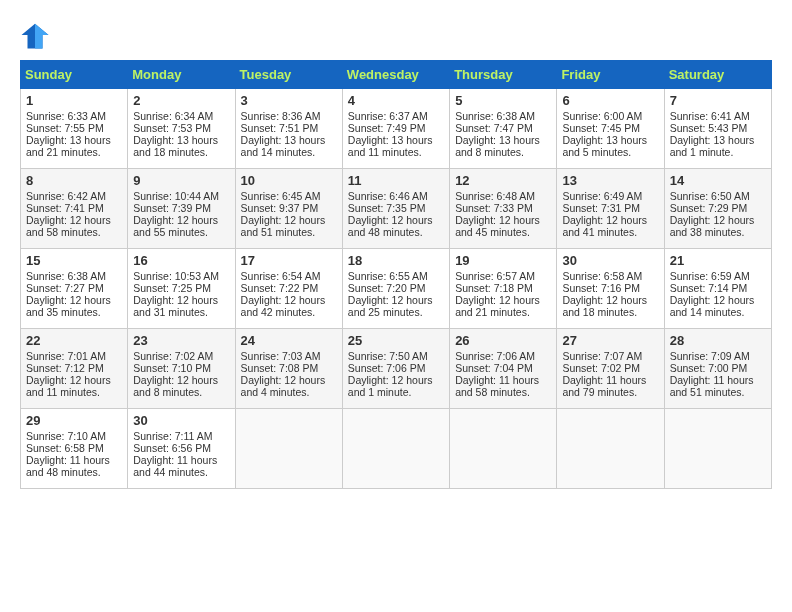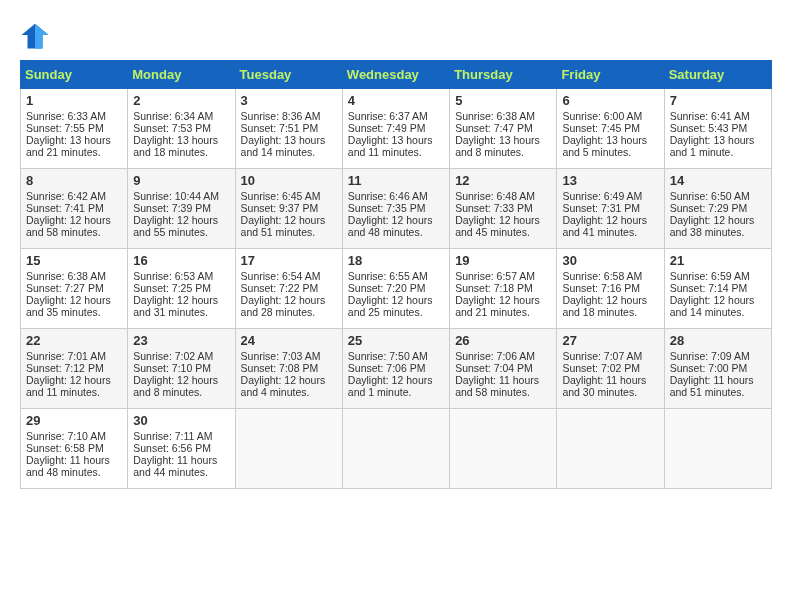--- a/index.html
+++ b/index.html
@@ -226,31 +226,31 @@
       <tr>
         <td>
           <span class="day-number">15</span>
           <div>Sunrise: 6:38 AM</div>
           <div>Sunset: 7:27 PM</div>
           <div>Daylight: 12 hours</div>
           <div>and 35 minutes.</div>
         </td>
         <td>
           <span class="day-number">16</span>
-          <div>Sunrise: 6:53 AM</div>
+          <div>Sunrise: 10:53 AM</div>
           <div>Sunset: 7:25 PM</div>
           <div>Daylight: 12 hours</div>
           <div>and 31 minutes.</div>
         </td>
         <td>
           <span class="day-number">17</span>
           <div>Sunrise: 6:54 AM</div>
           <div>Sunset: 7:22 PM</div>
           <div>Daylight: 12 hours</div>
-          <div>and 28 minutes.</div>
+          <div>and 42 minutes.</div>
         </td>
         <td>
           <span class="day-number">18</span>
           <div>Sunrise: 6:55 AM</div>
           <div>Sunset: 7:20 PM</div>
           <div>Daylight: 12 hours</div>
           <div>and 25 minutes.</div>
         </td>
         <td>
           <span class="day-number">19</span>
@@ -308,21 +308,21 @@
           <div>Sunrise: 7:06 AM</div>
           <div>Sunset: 7:04 PM</div>
           <div>Daylight: 11 hours</div>
           <div>and 58 minutes.</div>
         </td>
         <td>
           <span class="day-number">27</span>
           <div>Sunrise: 7:07 AM</div>
           <div>Sunset: 7:02 PM</div>
           <div>Daylight: 11 hours</div>
-          <div>and 30 minutes.</div>
+          <div>and 79 minutes.</div>
         </td>
         <td>
           <span class="day-number">28</span>
           <div>Sunrise: 7:09 AM</div>
           <div>Sunset: 7:00 PM</div>
           <div>Daylight: 11 hours</div>
           <div>and 51 minutes.</div>
         </td>
       </tr>
       <tr>

